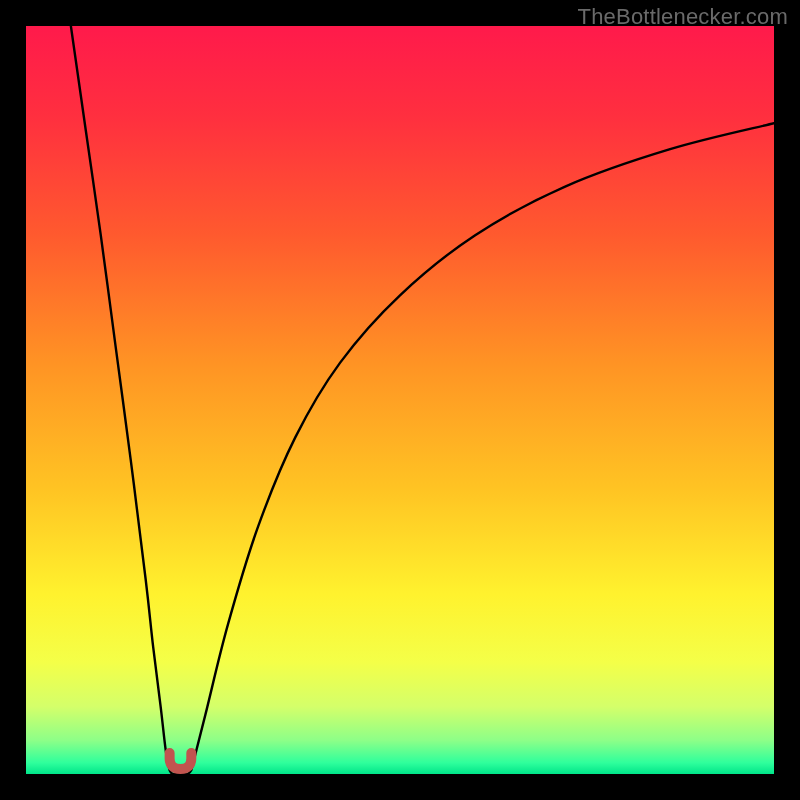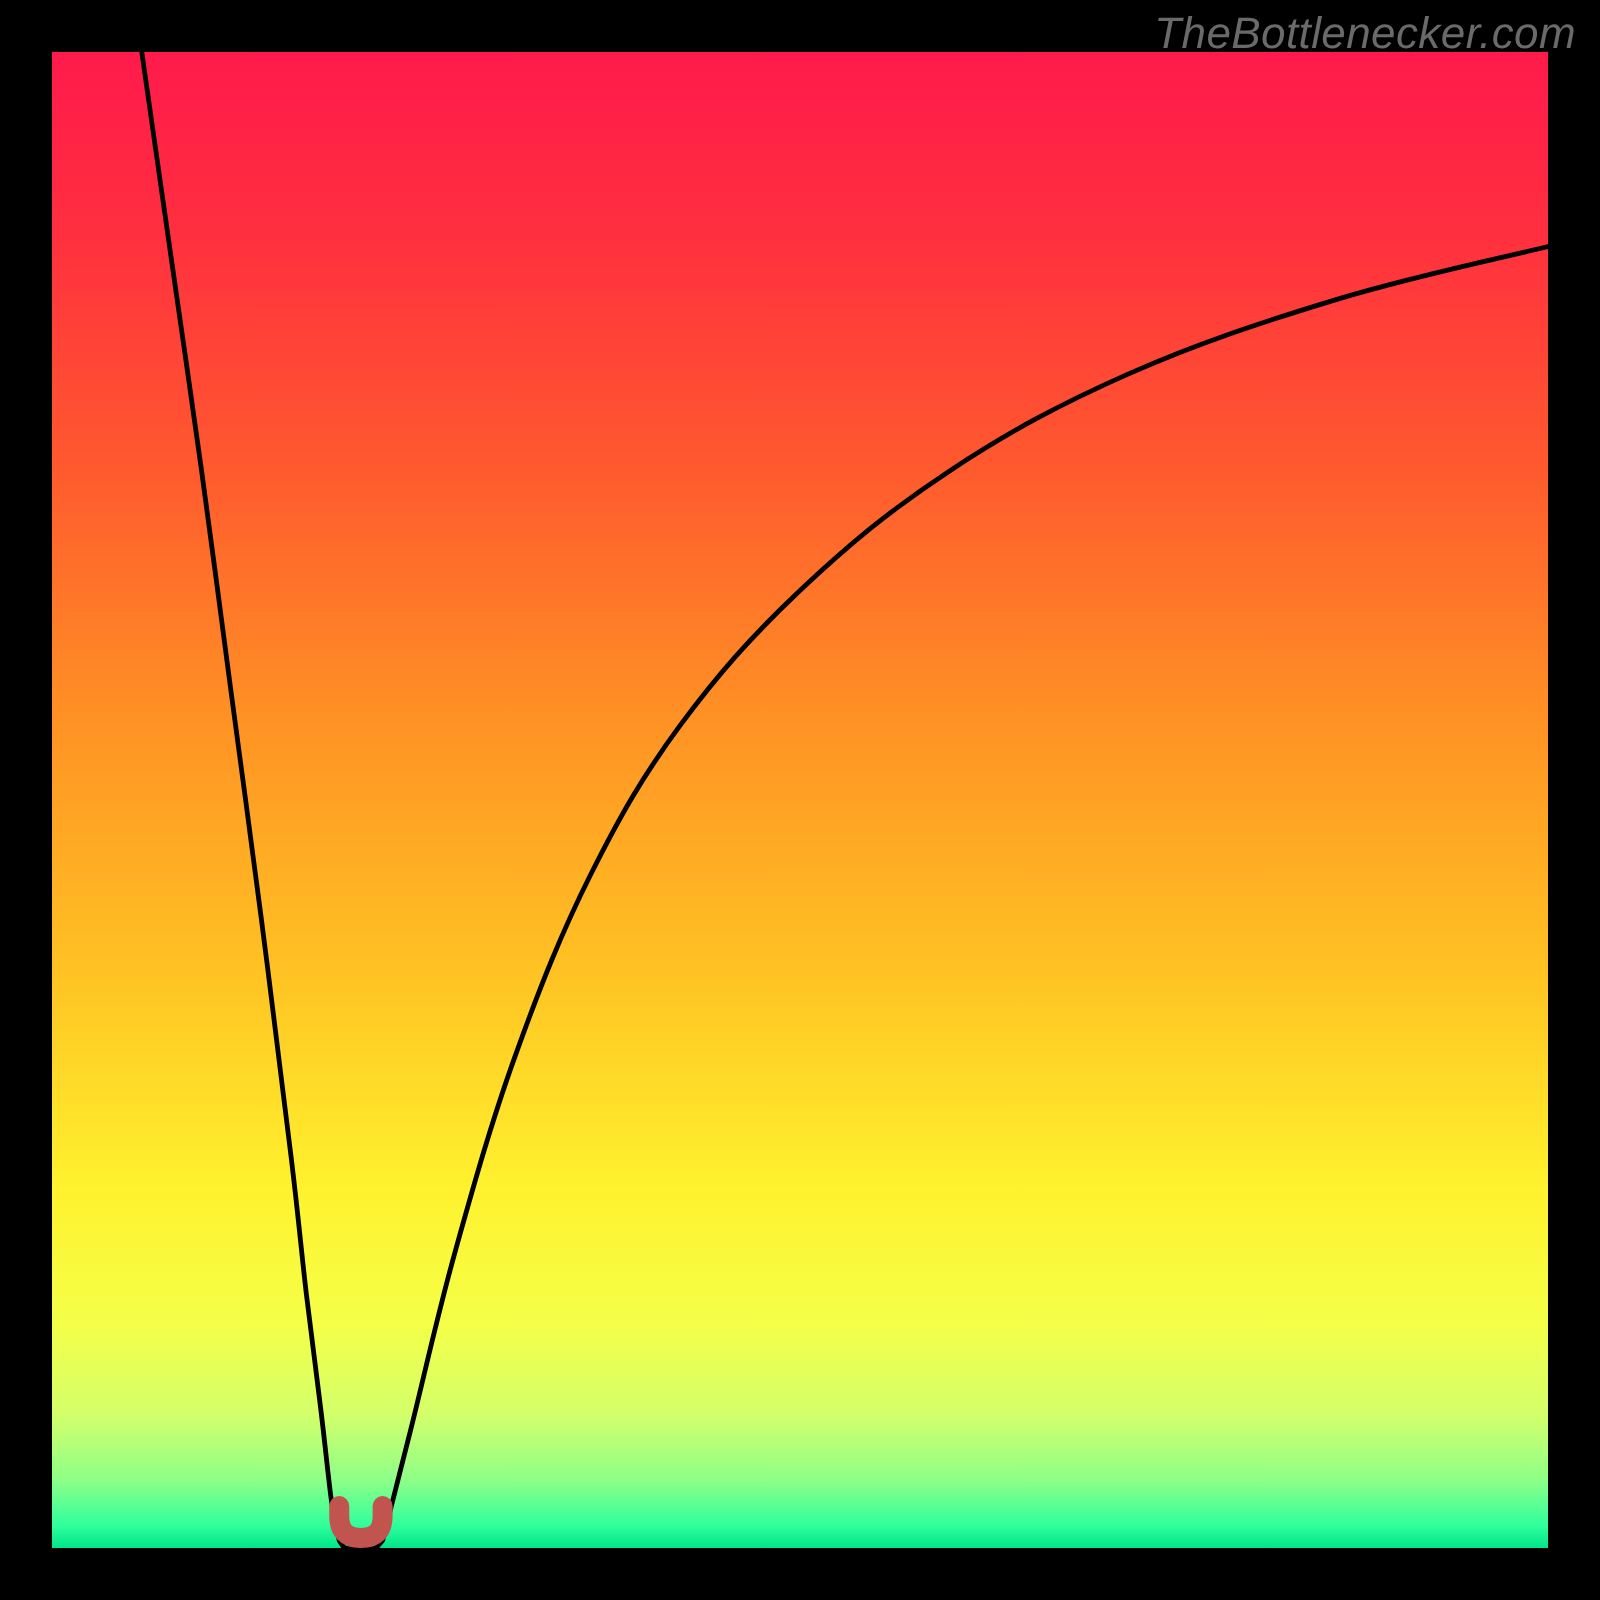--- a/index.html
+++ b/index.html
@@ -28,21 +28,20 @@
   }
   .watermark {
     position: absolute;
     top: 4px;
     right: 12px;
     font-size: 22px;
     font-weight: 500;
     color: #6a6a6a;
     letter-spacing: 0.2px;
     user-select: none;
-    font-style: italic;
   }
 </style>
 </head>
 <body>
 
 <div class="frame">
   <svg class="plot" viewBox="0 0 748 748" preserveAspectRatio="none">
     <defs>
       <linearGradient id="bg-grad" x1="0" y1="0" x2="0" y2="1">
           <stop offset="0%" stop-color="#ff1a4b"></stop>

